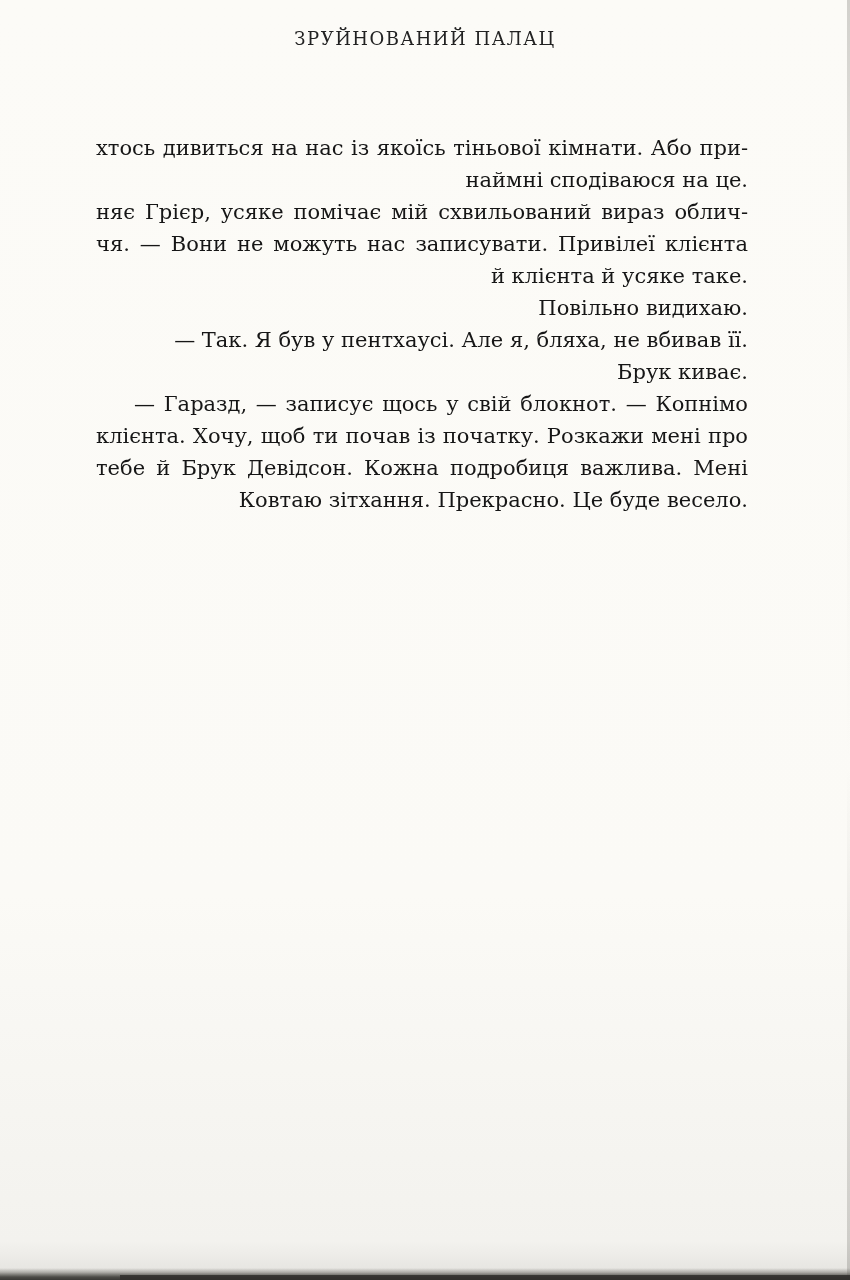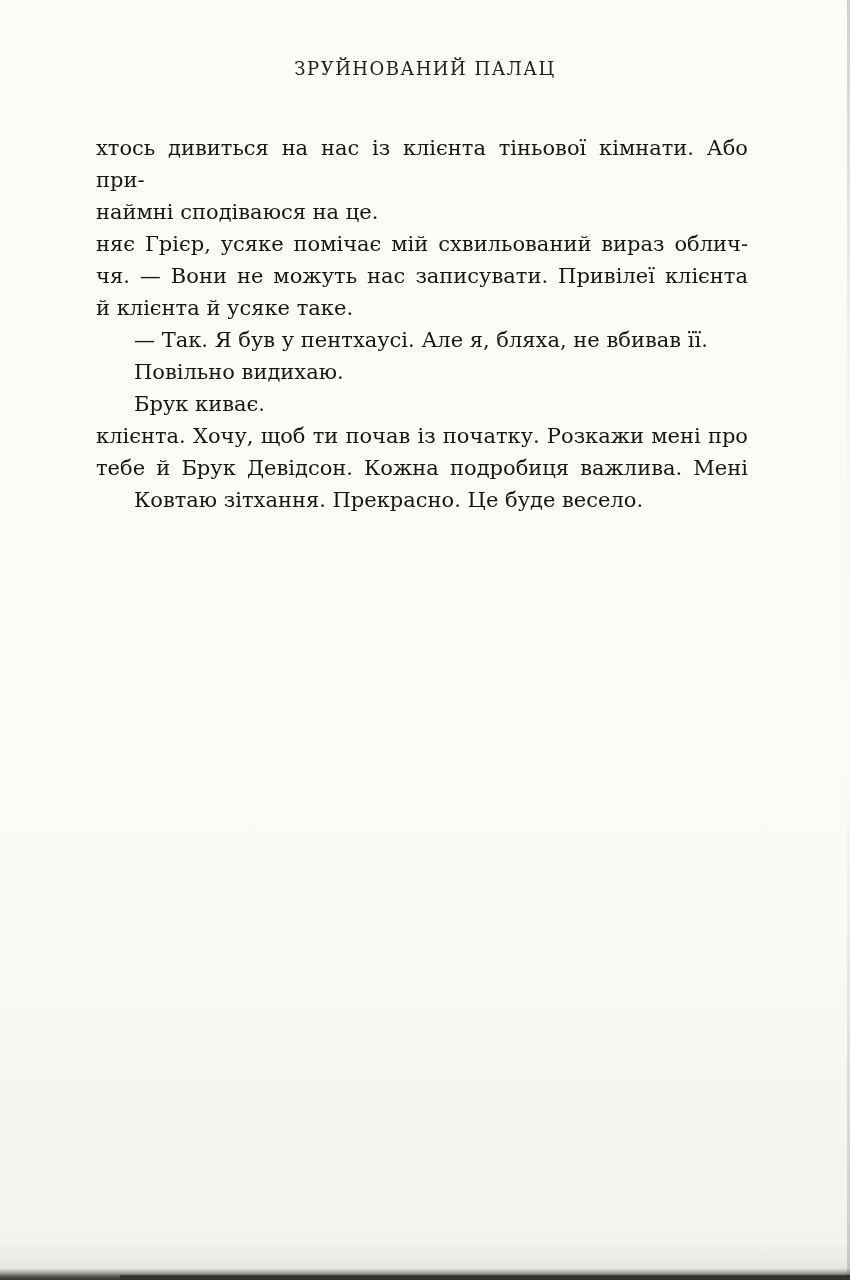--- a/index.html
+++ b/index.html
@@ -16,21 +16,21 @@
   .page {
     position: relative;
     width: 850px;
     height: 1280px;
     background: linear-gradient(180deg, #fcfbf7 0%, #fbfaf6 70%, #f3f2ee 97%, #e2e1dd 100%);
     color: #1b1b1b;
     box-sizing: border-box;
   }
   .page-header {
     margin: 0 auto;
-    padding-top: 58px;
+    padding-top: 28px;
     width: 650px;
     text-align: center;
     font-size: 18px;
     letter-spacing: 1.5px;
     color: #222;
     font-weight: 500;
   }
   .text-block {
     position: absolute;
     top: 132px;
@@ -38,21 +38,21 @@
     width: 652px;
   }
   .paragraph {
     margin: 0;
     padding: 0;
   }
   .line {
     font-size: 21px;
     line-height: 32px;
     white-space: normal;
-    text-align: left;
+    text-align: right;
     color: #161616;
   }
   
   .line.fill {
     text-align: justify;
     text-align-last: justify;
   }
   .line.indent {
     text-indent: 38px;
   }
@@ -89,38 +89,39 @@
 </style>
 </head>
 <body>
 
 <div class="page">
 
   <div class="page-header">ЗРУЙНОВАНИЙ ПАЛАЦ</div>
 
   <div class="text-block">
       <div class="paragraph">
-        <div class="line fill">хтось дивиться на нас із клієнта тіньової кімнати. Або при-</div>
+        <div class="line fill">хтось дивиться на нас із якоїсь тіньової кімнати. Або при-</div>
         <div class="line">наймні сподіваюся на це.</div>
       </div>
       <div class="paragraph">
         <div class="line fill">няє Грієр, усяке помічає мій схвильований вираз облич-</div>
         <div class="line fill">чя. — Вони не можуть нас записувати. Привілеї клієнта</div>
         <div class="line">й клієнта й усяке таке.</div>
       </div>
       <div class="paragraph">
-        <div class="line indent">— Так. Я був у пентхаусі. Але я, бляха, не вбивав її.</div>
+        <div class="line indent">Повільно видихаю.</div>
       </div>
       <div class="paragraph">
-        <div class="line indent">Повільно видихаю.</div>
+        <div class="line indent">— Так. Я був у пентхаусі. Але я, бляха, не вбивав її.</div>
       </div>
       <div class="paragraph">
         <div class="line indent">Брук киває.</div>
       </div>
       <div class="paragraph">
+        <div class="line fill indent">— Гаразд, — записує щось у свій блокнот. — Копнімо</div>
         <div class="line fill">клієнта. Хочу, щоб ти почав із початку. Розкажи мені про</div>
         <div class="line fill">тебе й Брук Девідсон. Кожна подробиця важлива. Мені</div>
       </div>
       <div class="paragraph">
         <div class="line indent">Ковтаю зітхання. Прекрасно. Це буде весело.</div>
       </div>
     </div>
 
   <div class="scan-edge-right"></div>
   <div class="scan-edge-bottom"></div>

